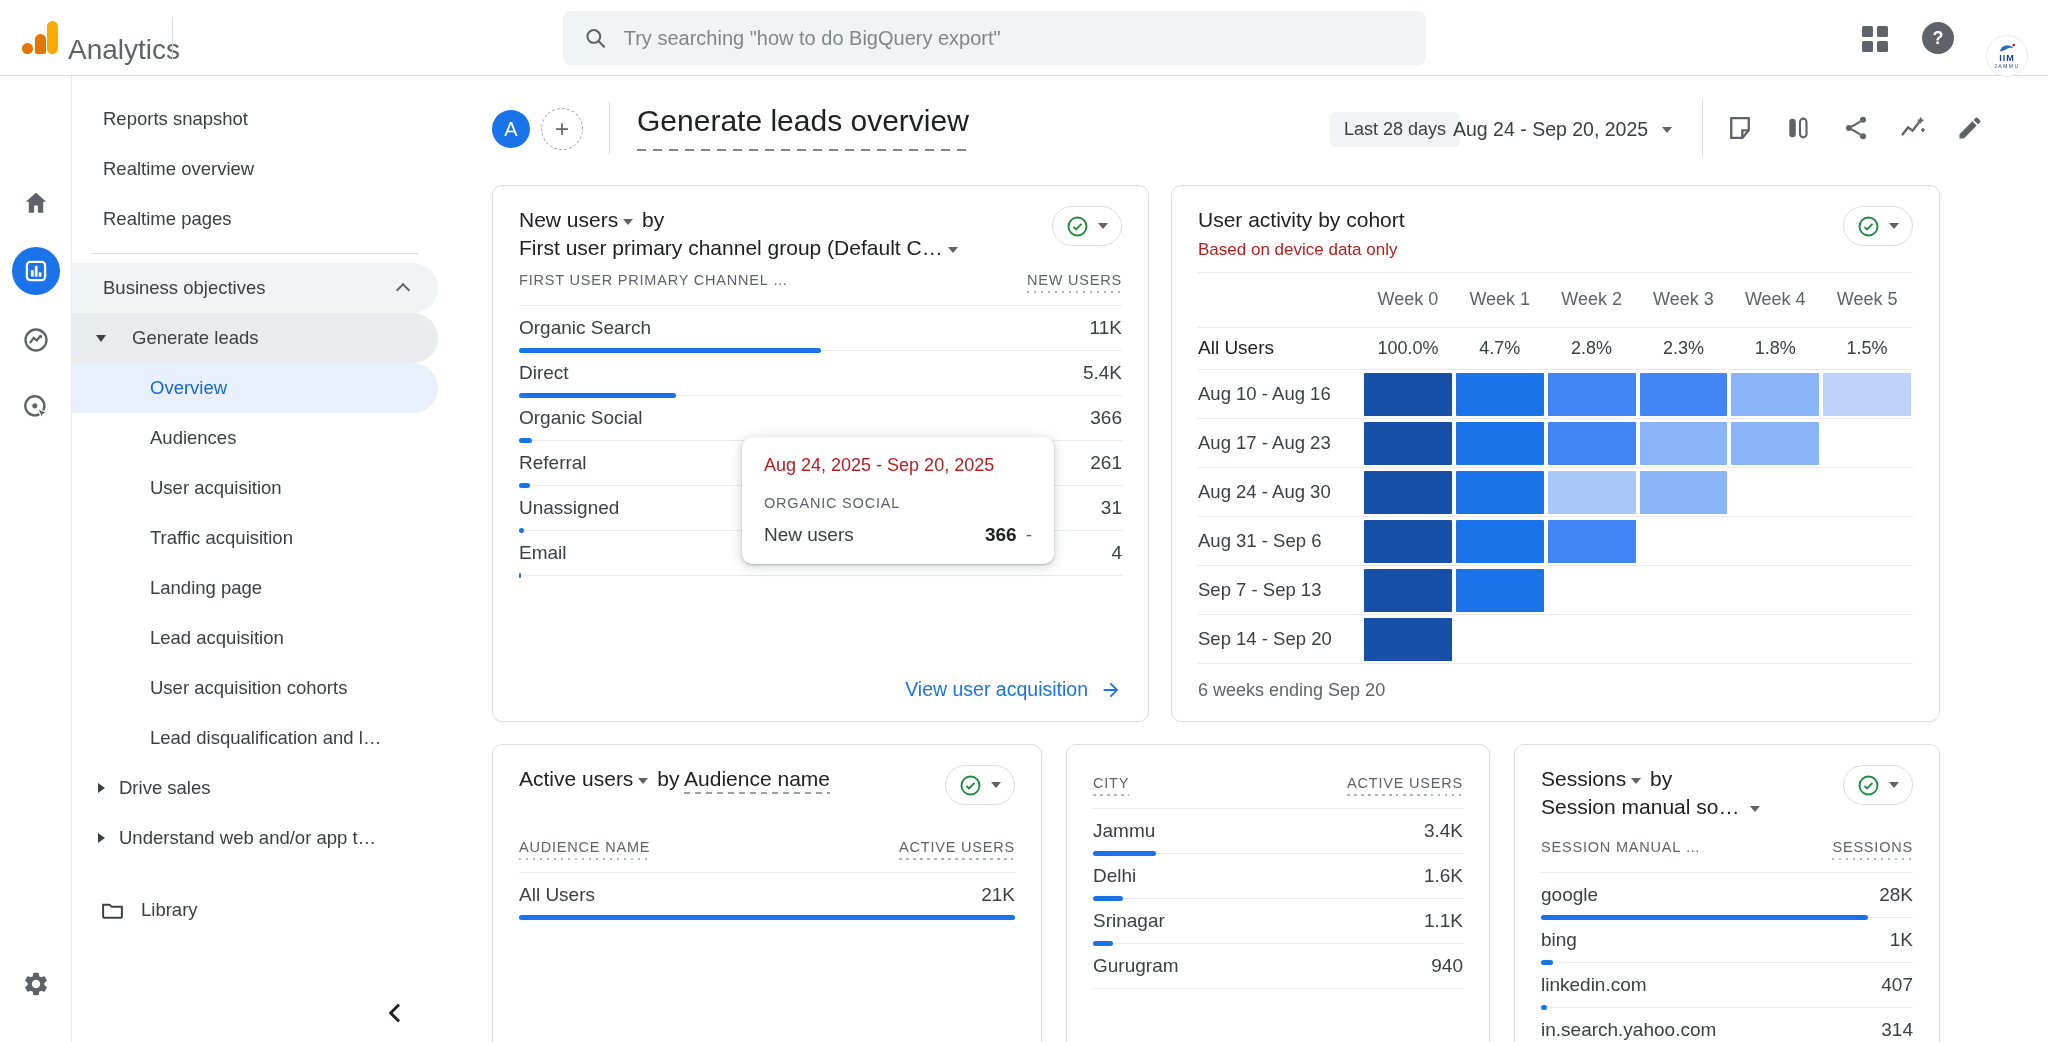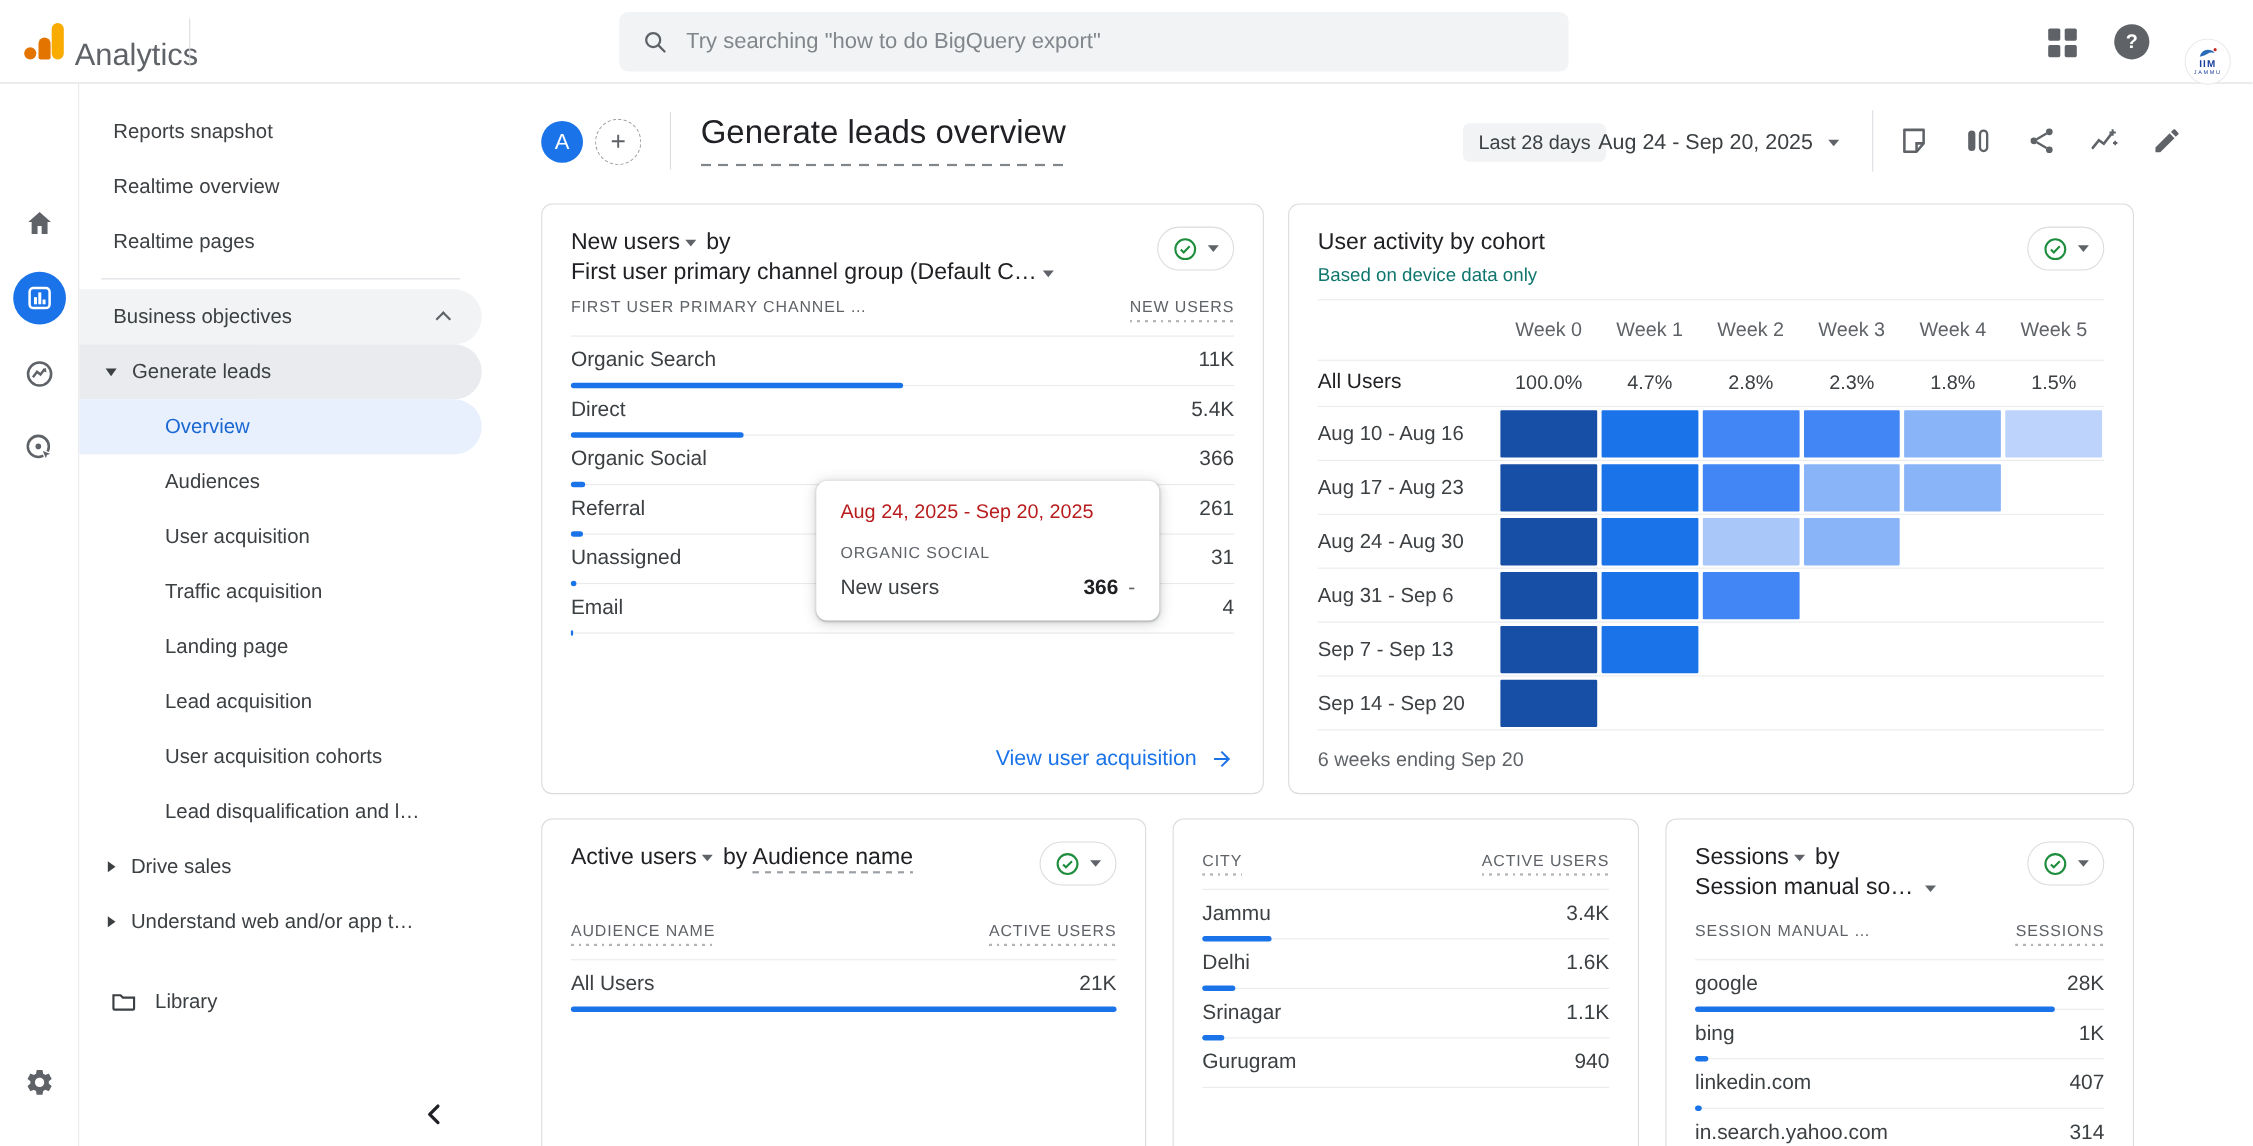--- a/index.html
+++ b/index.html
@@ -45,21 +45,21 @@
   .rail-ic { position:absolute; left:22px; width:28px; height:28px; cursor:pointer; }
   .rail-active { position:absolute; left:12px; top:171px; width:48px; height:48px; border-radius:50%;
                  background:#1a73e8; display:flex; align-items:center; justify-content:center; cursor:pointer; }
 
   
   .sidebar { position:absolute; left:72px; top:76px; width:366px; bottom:0; padding-top:18px; z-index:10; background:#fff; }
   .sb-item { height:50px; display:flex; align-items:center; font-size:18.5px; color:#3c4043;
              border-radius:0 25px 25px 0; cursor:pointer; }
   .sb-item.plain { padding-left:31px; }
   .sb-item.header { background:#f1f3f4; padding-left:31px; padding-right:30px; }
-  .sb-item.expand { background:#e9ebee; padding-left:24px; gap:14px; }
+  .sb-item.expand { background:#e9ebee; padding-left:24px; gap:26px; }
   .sb-item.sub { padding-left:78px; }
   .sb-item.sub.selected { background:#e8f0fe; color:#1967d2; }
   .sb-item.collapse { padding-left:26px; gap:14px; }
   .sb-item.library { padding-left:28px; gap:16px; }
   .sb-divider { border-top:1px solid #dadce0; margin:9px 20px; }
   .sb-gap { height:22px; }
   .caret-down { width:0; height:0; border-left:5px solid transparent; border-right:5px solid transparent;
                 border-top:7px solid #3c4043; }
   .caret-right { width:0; height:0; border-top:5px solid transparent; border-bottom:5px solid transparent;
                  border-left:7px solid #3c4043; }
@@ -86,21 +86,21 @@
               border-top:6px solid #5f6368; display:inline-block; }
   .rh-vdiv2 { position:absolute; left:1702px; top:100px; width:1px; height:56px; background:#dadce0; }
   .rh-ic { position:absolute; top:114px; width:28px; height:28px; cursor:pointer; z-index:5; }
 
   
   .card { position:absolute; background:#fff; border:1px solid #dadce0; border-radius:10px;
           padding:20px 26px; display:flex; flex-direction:column; }
   .chead { display:flex; align-items:flex-start; }
   .ctitle { font-size:21px; color:#202124; line-height:28px; }
   .ctitle .dim-caret { margin:0 3px 2px 5px; }
-  .csub { font-size:17px; color:#0f766e; margin-top:6px; }
+  .csub { font-size:17px; color:#b91c1c; margin-top:6px; }
   .badge { margin-left:auto; height:40px; border:1px solid #dadce0; border-radius:22px; background:#fff;
            display:flex; align-items:center; padding:0 13px; gap:9px; cursor:pointer; flex:none; }
   .cols { display:flex; margin-top:10px; padding-bottom:12px; border-bottom:1px solid #e8eaed;
           font-size:14.5px; letter-spacing:.8px; color:#5f6368; }
   .cols .cm { margin-left:auto; }
   .dotted-u { background:repeating-linear-gradient(90deg,#b0b3b8 0 2.5px,transparent 2.5px 7px) left bottom / 100% 2.5px no-repeat;
               padding-bottom:5px; cursor:pointer; }
   .dashed-u { background:repeating-linear-gradient(90deg,#9aa0a6 0 6px,transparent 6px 11px) left bottom / 100% 2px no-repeat;
               padding-bottom:4px; cursor:pointer; }
   .trow { position:relative; height:45px; display:flex; align-items:center;

